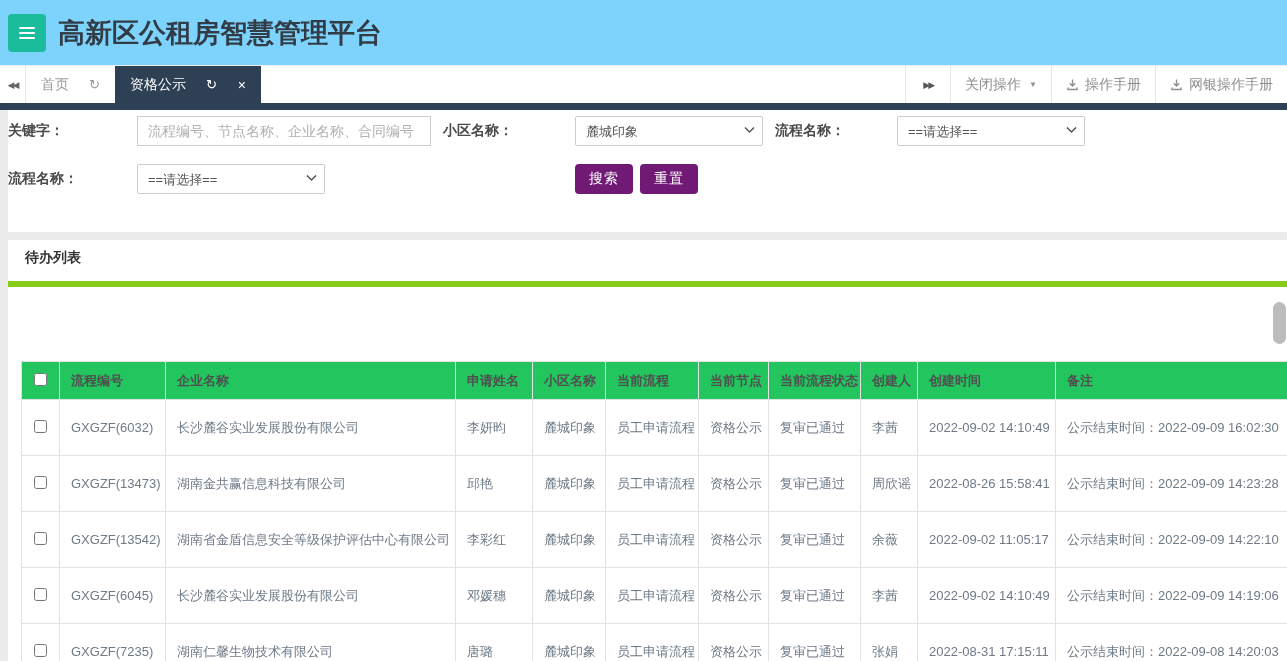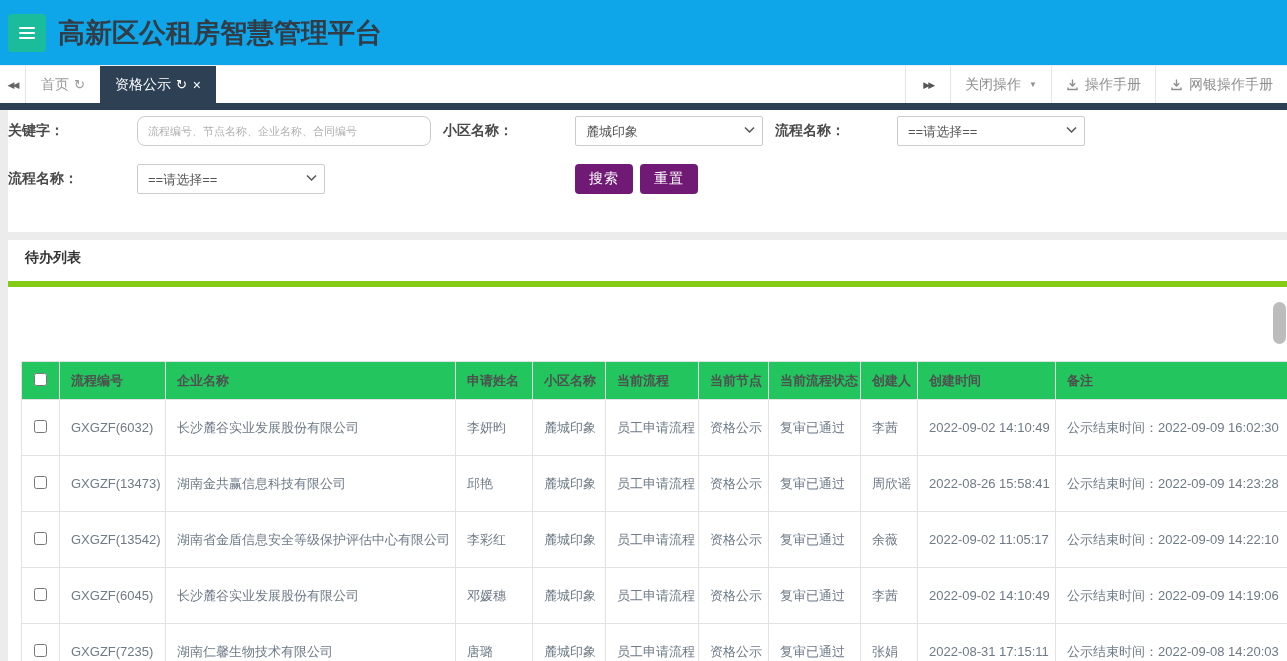--- a/index.html
+++ b/index.html
@@ -1,53 +1,53 @@
 <!DOCTYPE html>
 <html><head>
 <meta charset="utf-8">
 <style>
   * { margin:0; padding:0; box-sizing:border-box; }
   html,body { width:1287px; height:661px; overflow:hidden; }
   body { background:#ececec; font-family:"Liberation Sans","DejaVu Sans",sans-serif; }
 
   
-  .app-header { height:65px; background:#0ea5e9; display:flex; align-items:center; padding-left:8px; }
+  .app-header { height:65px; background:#7dd3fc; display:flex; align-items:center; padding-left:8px; }
   .logo-btn { width:38px; height:38px; background:#1abc9c; border-radius:4px; display:flex; flex-direction:column;
               align-items:center; justify-content:center; gap:3px; cursor:pointer; flex:none; }
   .logo-btn i { display:block; width:16px; height:2px; background:#fff; border-radius:1px; }
   .app-title { margin-left:12px; font-size:27px; font-weight:bold; color:#323c46; white-space:nowrap; }
 
   
   .tabbar { height:45px; background:#fff; border-top:1px solid #ededed; border-bottom:7px solid #2e4154;
             display:flex; align-items:stretch; }
   .collapse-btn { width:26px; border-right:1px solid #e5e5e5; display:flex; align-items:center; justify-content:center;
                   color:#666; font-size:9px; letter-spacing:-2px; cursor:pointer; flex:none; }
-  .tab { display:flex; align-items:center; gap:5px; padding:0 15px; font-size:14px; color:#9c9c9c; cursor:pointer;
+  .tab { display:flex; align-items:center; gap:20px; padding:0 15px; font-size:14px; color:#9c9c9c; cursor:pointer;
          white-space:nowrap;justify-content:flex-end; }
   .tab .refresh-glyph { font-size:13px; }
   .tab.active { background:#2e4154; color:#fff; }
   .tab .close-glyph { font-size:14px; margin-left:1px; }
   .tab-spacer { flex:1; }
   .menu-sep { width:1px; background:#e5e5e5; flex:none; }
   .expand-btn { display:flex; align-items:center; justify-content:center; padding:0 17px; color:#555;
                 font-size:9px; letter-spacing:-2px; cursor:pointer; }
   .menu-item { display:flex; align-items:center; gap:6px; padding:0 14px; color:#8f8f8f; font-size:14px;
                cursor:pointer; white-space:nowrap;text-align:right; }
   .menu-item svg { flex:none; }
   .caret-glyph { font-size:8px; color:#8f8f8f; margin-left:2px; }
 
   
   .search-panel { margin-left:8px; background:#fff; height:122px; padding-top:6px; margin-bottom:8px; }
   .form-row { display:flex; align-items:center; height:30px; }
   .form-row.row2 { margin-top:18px; }
   .flabel { width:107px; font-size:14px; font-weight:bold; color:#4a4a4a; flex:none; }
   .flabel.l2 { width:122px; margin-left:12px; }
   .flabel.l3 { width:90px; margin-left:12px; }
-  .keyword-input { margin-left:22px; width:294px; height:30px; border:1px solid #ccc; border-radius:8px;
-                   padding:0 10px; font-size:11px; color:#555; outline:none; }
+  .keyword-input { margin-left:22px; width:294px; height:30px; border:1px solid #ccc; border-radius:0;
+                   padding:0 10px; font-size:14px; color:#555; outline:none; }
   .keyword-input::placeholder { color:#b0b0b0; }
   .select-wrap { position:relative; width:188px; margin-left:10px; flex:none; }
   .select-wrap.s3 { margin-left:32px; }
   .select-wrap select { appearance:none; -webkit-appearance:none; -moz-appearance:none; width:100%; height:30px;
                         border:1px solid #ccc; border-radius:2px; background:#fff; padding:0 24px 0 10px;
                         font-size:13px; color:#555; outline:none; cursor:pointer;
                         font-family:"Liberation Sans","DejaVu Sans",sans-serif; }
   .select-wrap .chev { position:absolute; right:8px; top:10px; pointer-events:none; }
   .btn { border:none; height:30px; padding:0 14px; background:#701a75; color:#fff; font-size:14px;
          border-radius:4px; cursor:pointer; letter-spacing:1px;

